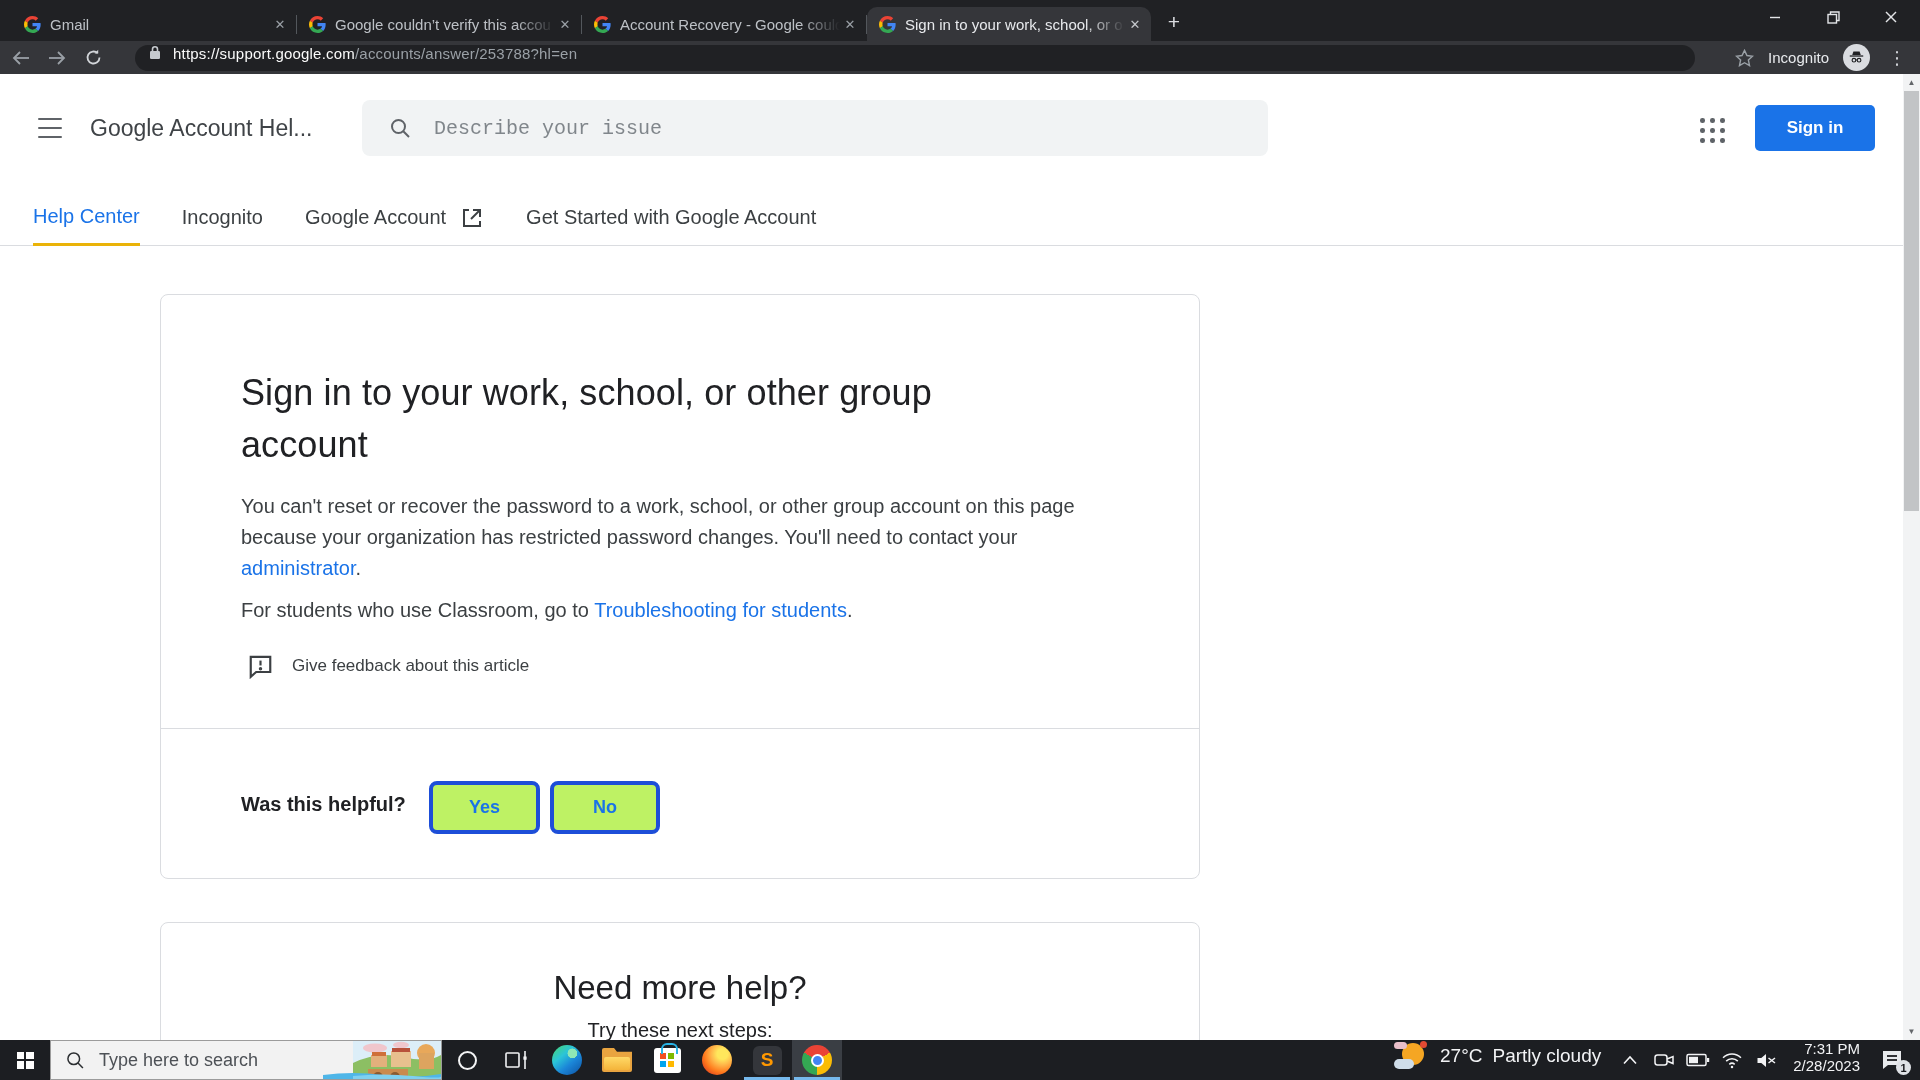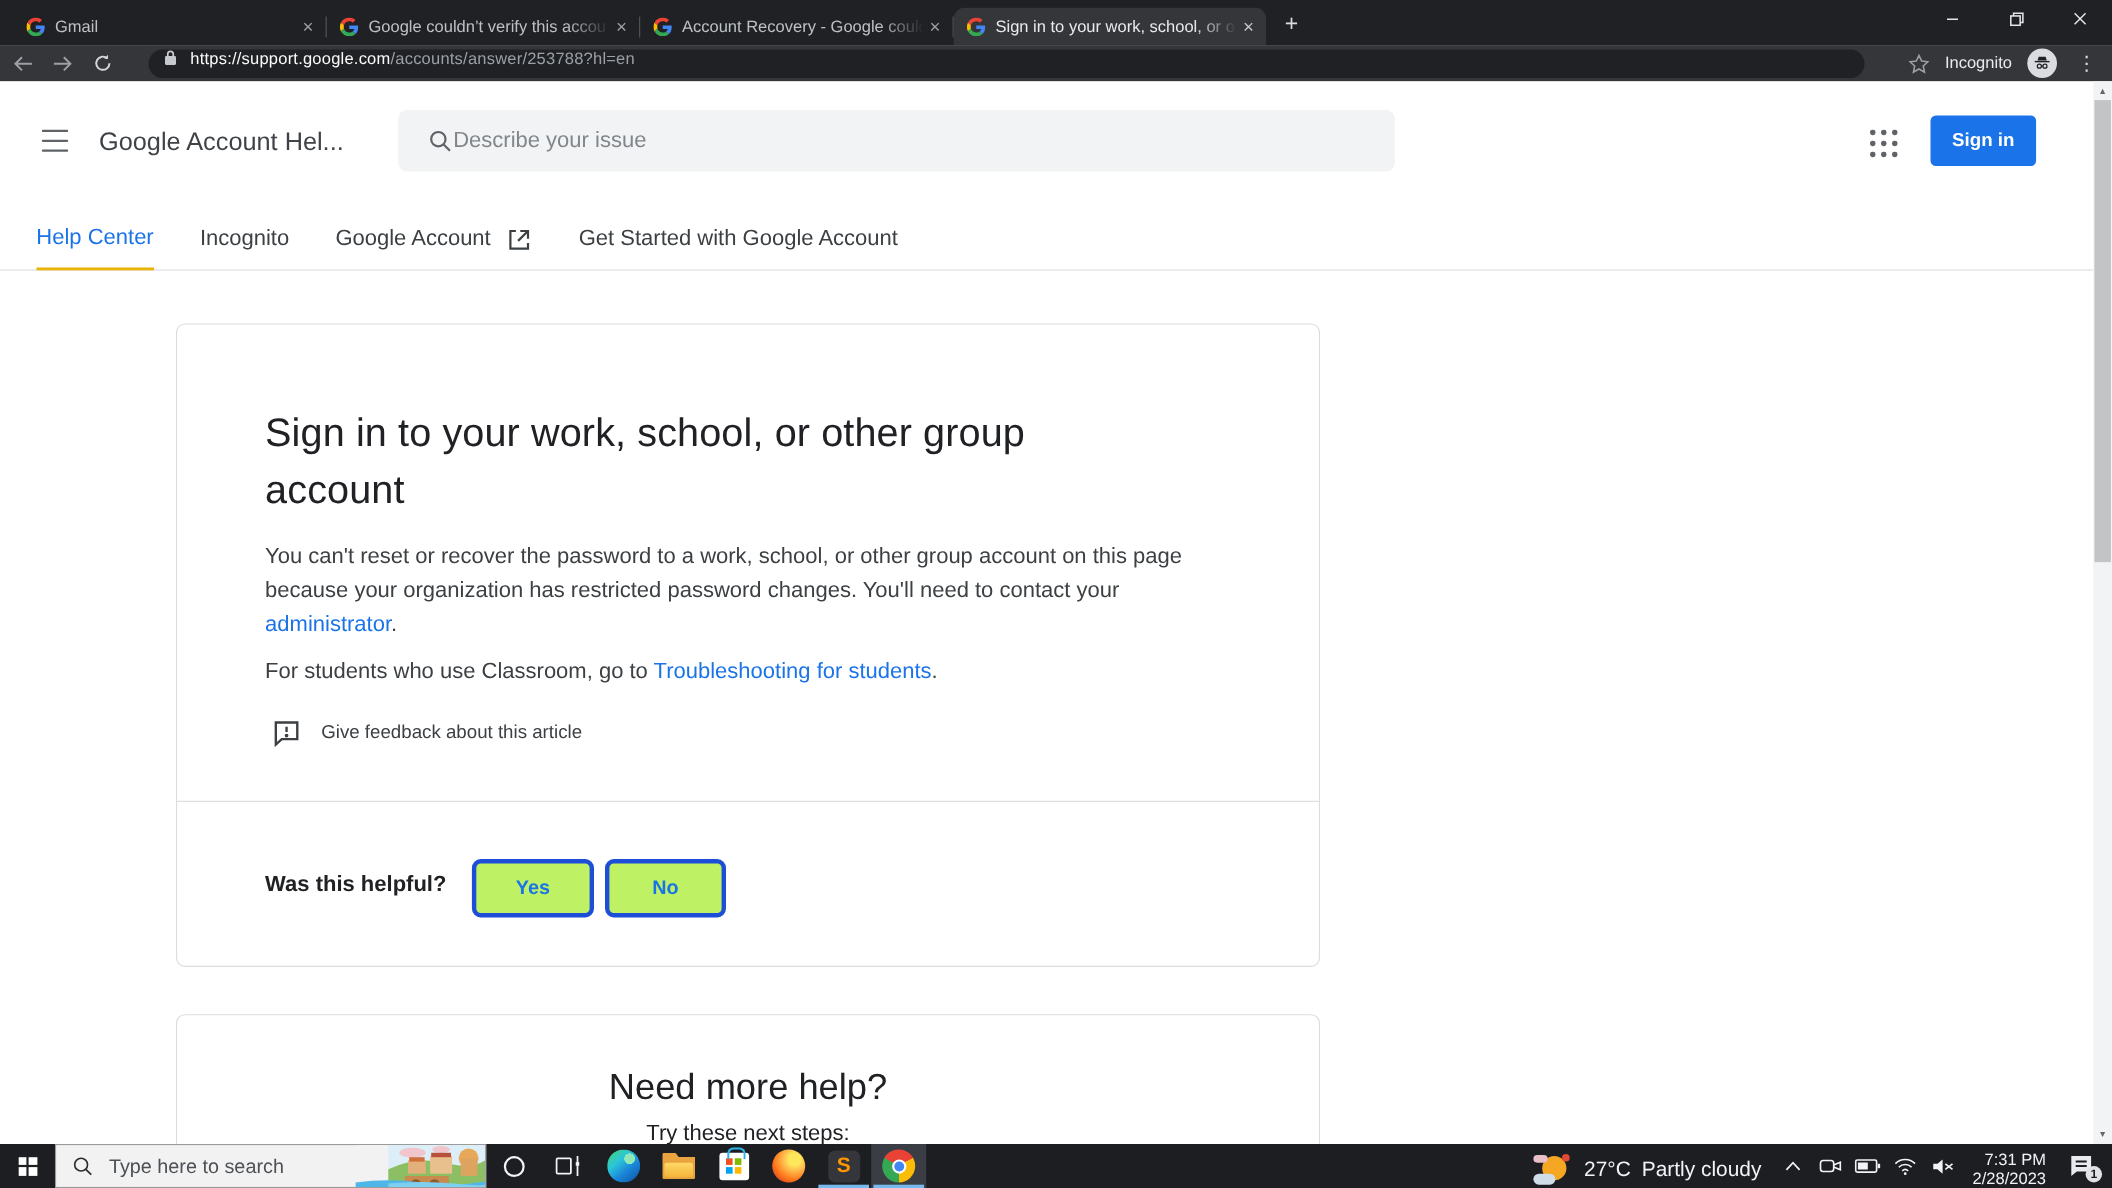--- a/index.html
+++ b/index.html
@@ -31,25 +31,25 @@
   .incog-badge{width:27px;height:27px;border-radius:50%;background:#dadce0;display:flex;align-items:center;justify-content:center}
   .kebab{color:#dadce0;font-size:18px;letter-spacing:0;line-height:1;padding:0 4px}
 
   
   .page{position:absolute;top:74px;left:0;width:1920px;height:966px;background:#fff}
 
   .hamburger{position:absolute;left:38px;top:44px;width:24px;height:20px;display:flex;flex-direction:column;justify-content:space-between;cursor:pointer}
   .hamburger i{display:block;height:2.4px;background:#5f6368;border-radius:1px}
   .site-title{position:absolute;left:90px;top:41px;font-size:23px;color:#3f4347;white-space:nowrap}
   .searchbox{position:absolute;left:362px;top:26px;width:906px;height:56px;background:#f1f3f4;border-radius:8px;display:flex;align-items:center;padding-left:26px}
-  .searchbox input{border:0;background:transparent;outline:none;font-size:20px;color:#be185d;width:760px;font-family:Liberation Sans, sans-serif}
+  .searchbox input{border:0;background:transparent;outline:none;font-size:20px;color:#be185d;margin-left:22px;width:760px;font-family:Liberation Mono, monospace}
   .searchbox input::placeholder{color:#80868b}
   .appsgrid{position:absolute;left:1700px;top:44px;width:26px;height:26px;display:grid;grid-template-columns:repeat(3,1fr);gap:4px;cursor:pointer}
   .appsgrid i{width:4.5px;height:4.5px;border-radius:50%;background:#5f6368}
-  .signin{position:absolute;left:1755px;top:31px;width:96px;height:46px;background:#1a73e8;color:#fff;font-size:17px;font-weight:700;border:0;border-radius:5px;display:flex;align-items:center;justify-content:center;cursor:pointer}
+  .signin{position:absolute;left:1755px;top:31px;width:120px;height:46px;background:#1a73e8;color:#fff;font-size:17px;font-weight:700;border:0;border-radius:5px;display:flex;align-items:center;justify-content:center;cursor:pointer}
 
   .navrow{position:absolute;left:0;top:116px;width:1903px;height:56px;border-bottom:1px solid #dadce0;display:flex;align-items:center;gap:42px;padding-left:33px;font-size:20px;color:#3c4043}
   .navitem{height:56px;display:flex;align-items:center;cursor:pointer}
   .navitem.active{color:#1a73e8;border-bottom:3px solid #eab308;border-radius:2px 2px 0 0;font-weight:400}
   .navitem .ext{margin-left:14px;display:flex}
 
   .card{position:absolute;left:160px;width:1040px;background:#fff;border:1px solid #dadce0;border-radius:8px}
   .card1{top:220px;height:585px}
   .card2{top:848px;height:300px;text-align:center}
 
@@ -94,21 +94,21 @@
   .folder:after{content:"";position:absolute;left:2px;right:2px;bottom:2px;height:13px;background:linear-gradient(#ffd967,#f4b43a);border-radius:2px}
   .store{width:27px;height:25px;background:#fff;border-radius:3px;position:relative;display:grid;place-items:center}
   .store:before{content:"";position:absolute;top:-5px;left:7px;width:13px;height:9px;border:2.4px solid #29b5e8;border-bottom:0;border-radius:6px 6px 0 0}
   .msgrid{width:14px;height:14px;display:grid;grid-template-columns:1fr 1fr;gap:1.6px}
   .msgrid i:nth-child(1){background:#f25022}.msgrid i:nth-child(2){background:#7fba00}
   .msgrid i:nth-child(3){background:#00a4ef}.msgrid i:nth-child(4){background:#ffb900}
   .firefox{width:30px;height:30px;border-radius:50%;background:radial-gradient(circle at 68% 30%,#ffe75c 0 18%,#ffb549 38%,#ff7a1c 62%,#e0421f 85%,#c13a35 100%)}
   .chrome{width:30px;height:30px;border-radius:50%;background:conic-gradient(from 60deg,#fbbc05 0 120deg,#34a853 120deg 240deg,#ea4335 240deg 360deg);display:flex;align-items:center;justify-content:center}
   .chrome i{width:13px;height:13px;border-radius:50%;background:#4285f4;border:2.6px solid #fff}
 
-  .tray{margin-left:auto;display:flex;align-items:flex-end;padding-right:6px;gap:0}
+  .tray{margin-left:auto;display:flex;align-items:flex-start;padding-right:6px;gap:0}
   .weather{display:flex;align-items:center;gap:10px;padding:0 12px;cursor:pointer}
   .wicon{position:relative;width:36px;height:32px}
   .wicon .moon{position:absolute;left:8px;top:3px;width:22px;height:22px;border-radius:50%;background:#f5a623}
   .wicon .dot{position:absolute;right:3px;top:1px;width:7px;height:7px;border-radius:50%;background:#e24a33}
   .wicon .cl1{position:absolute;left:0;top:2px;width:13px;height:7px;border-radius:6px;background:#e9bfca}
   .wicon .cl2{position:absolute;left:0;bottom:3px;width:20px;height:10px;border-radius:7px;background:#cfdde9}
   .wtemp,.wcond{color:#f2f3f5;font-size:19px;white-space:nowrap}
   .trayicon{width:34px;height:40px;display:flex;align-items:center;justify-content:center;cursor:pointer}
   .clock{color:#f2f3f5;font-size:15px;text-align:right;line-height:17px;padding:0 10px;cursor:pointer;white-space:nowrap}
   .notif{position:relative;width:44px;height:40px;display:flex;align-items:center;justify-content:center;cursor:pointer}

